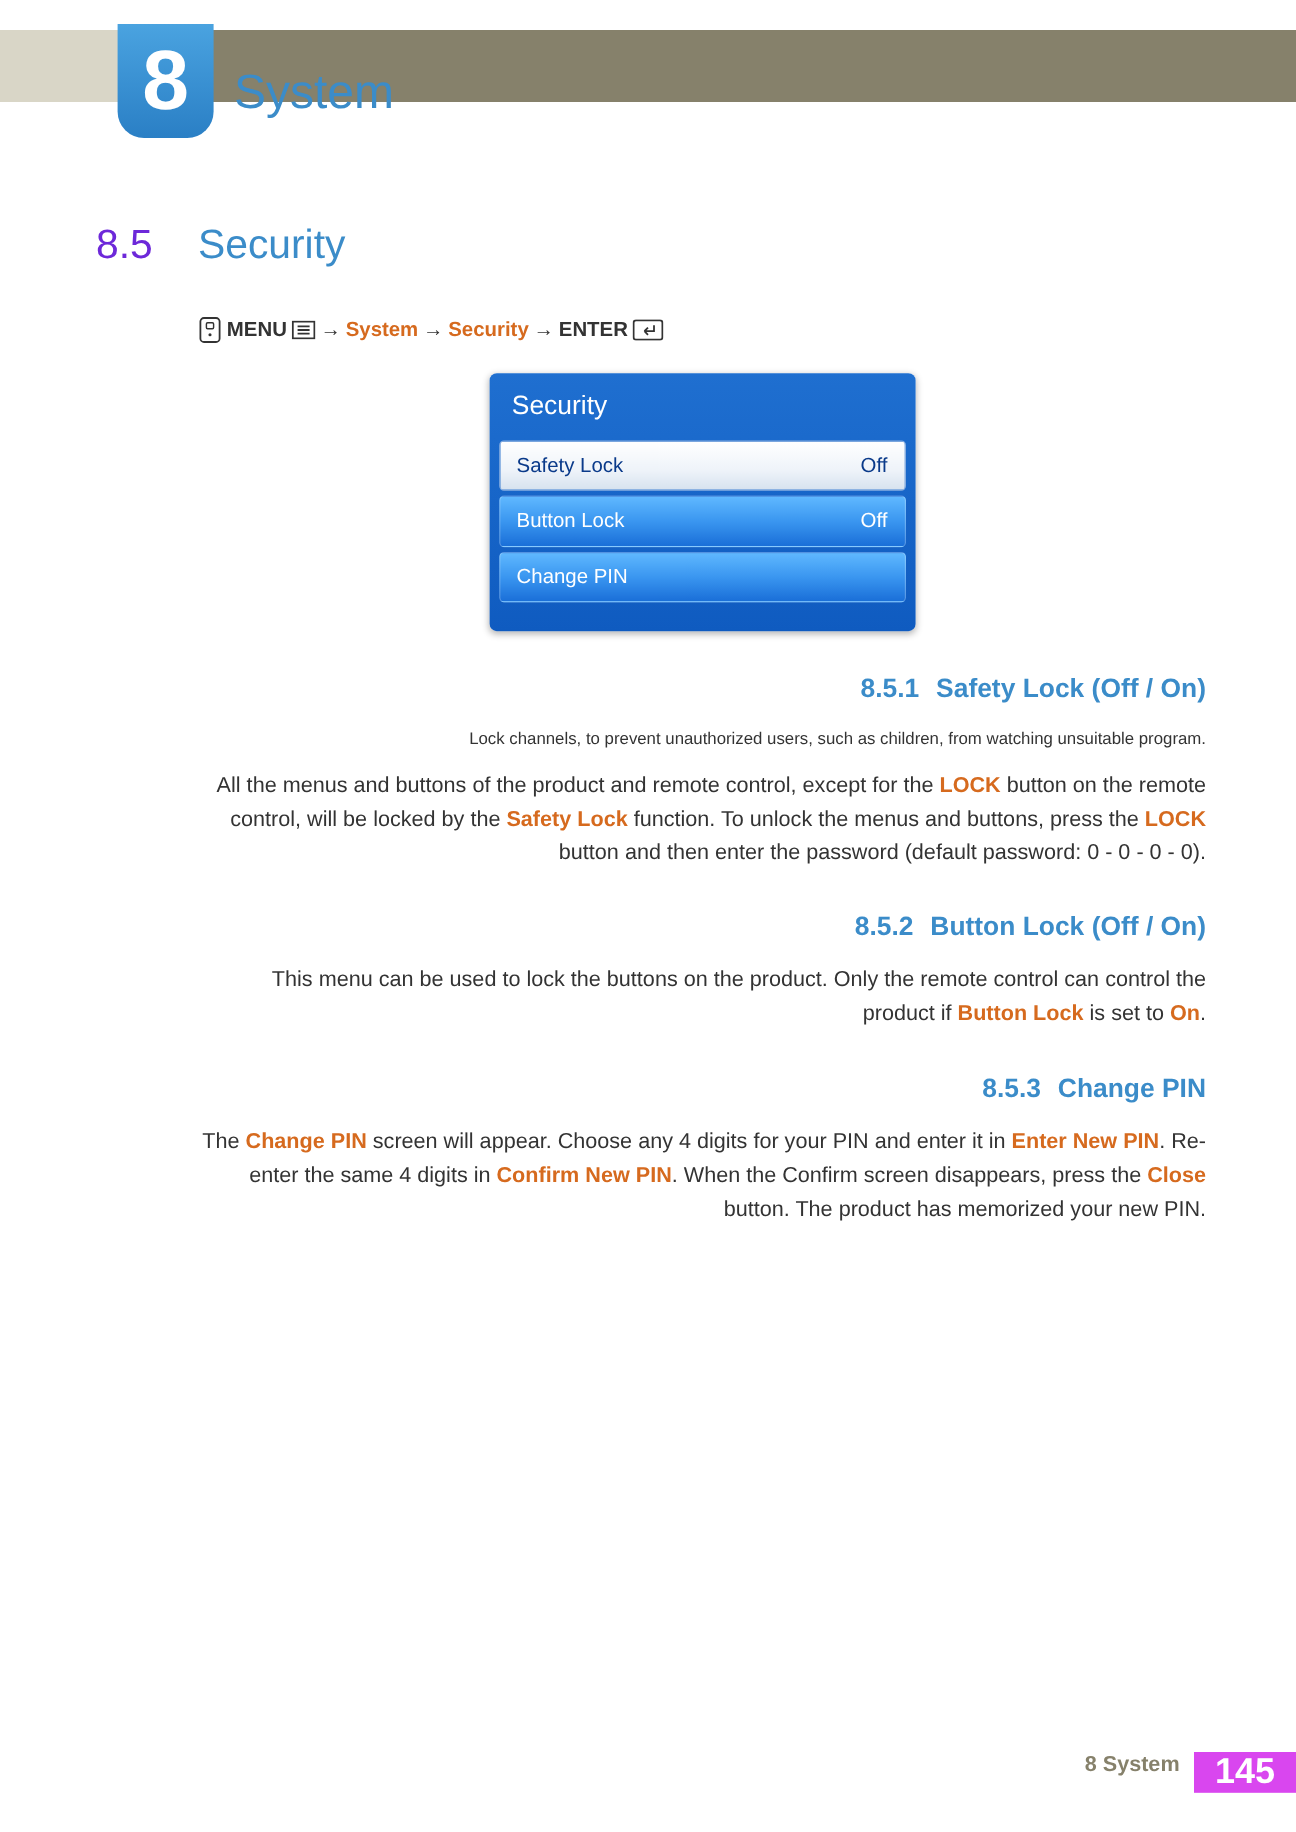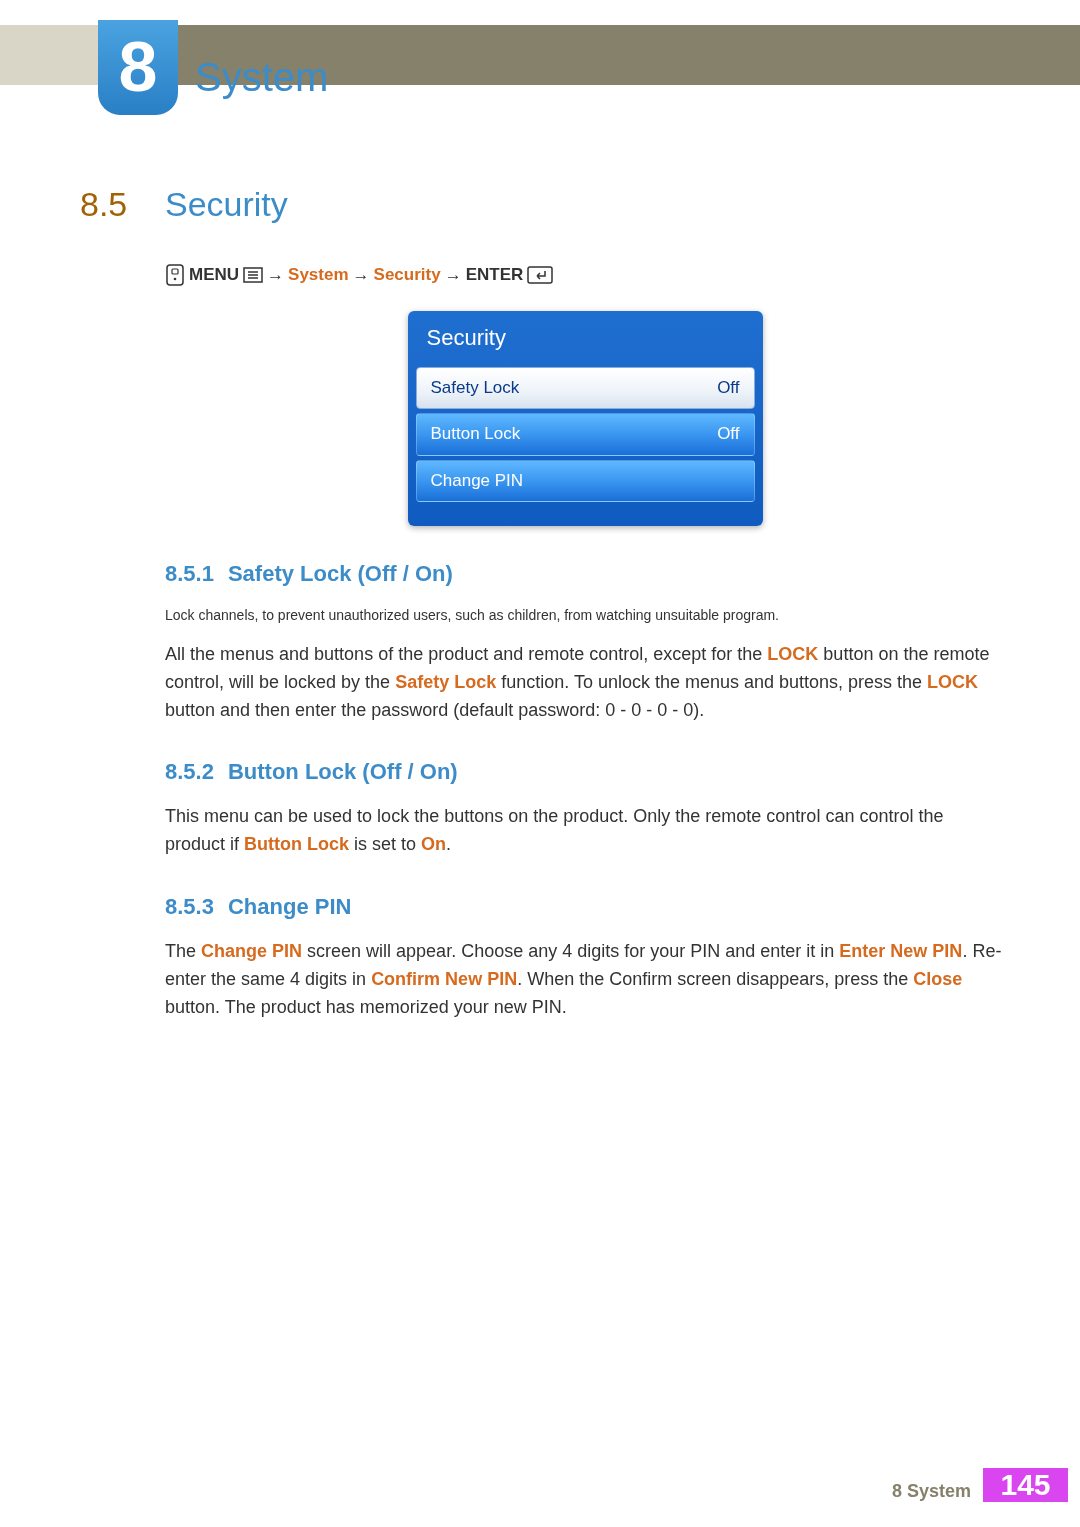--- a/index.html
+++ b/index.html
@@ -59,21 +59,21 @@
     top: 185px;
     left: 80px;
     right: 75px;
   }
   .section-row {
     display: flex;
     align-items: baseline;
     margin-bottom: 40px;
   }
   .section-num {
-    color: #a16207;
+    color: #6d28d9;
     font-size: 34px;
     font-weight: normal;
     width: 85px;
   }
   .section-title {
     color: #3b8cc9;
     font-size: 34px;
     font-weight: normal;
   }
   .body-text {
@@ -126,37 +126,38 @@
     border: 1px solid rgba(255,255,255,0.25);
   }
   .menu-row.selected {
     background: linear-gradient(to bottom, #fff 0%, #eef3f9 60%, #d7e2ef 100%);
     color: #0a3a8a;
     border: 1px solid #88aee0;
   }
   .subsection {
     margin-left: 85px;
     margin-top: 35px;
+    text-align: right;
   }
   .sub-title-row {
     color: #3b8cc9;
     font-size: 22px;
     font-weight: bold;
     margin-bottom: 18px;
   }
   .sub-num { margin-right: 14px; }
   .p { margin-bottom: 14px; }
   .footer {
     position: absolute;
     bottom: 25px;
     left: 0;
-    right: 12px;
+    right: 0;
     height: 42px;
     display: flex;
-    align-items: flex-end;
+    align-items: flex-start;
   }
   .footer-left {
     width: 100px;
     background: #d9d6c7;
   }
   .footer-mid {
     flex: 1;
     display: flex;
     justify-content: flex-end;
     align-items: center;

